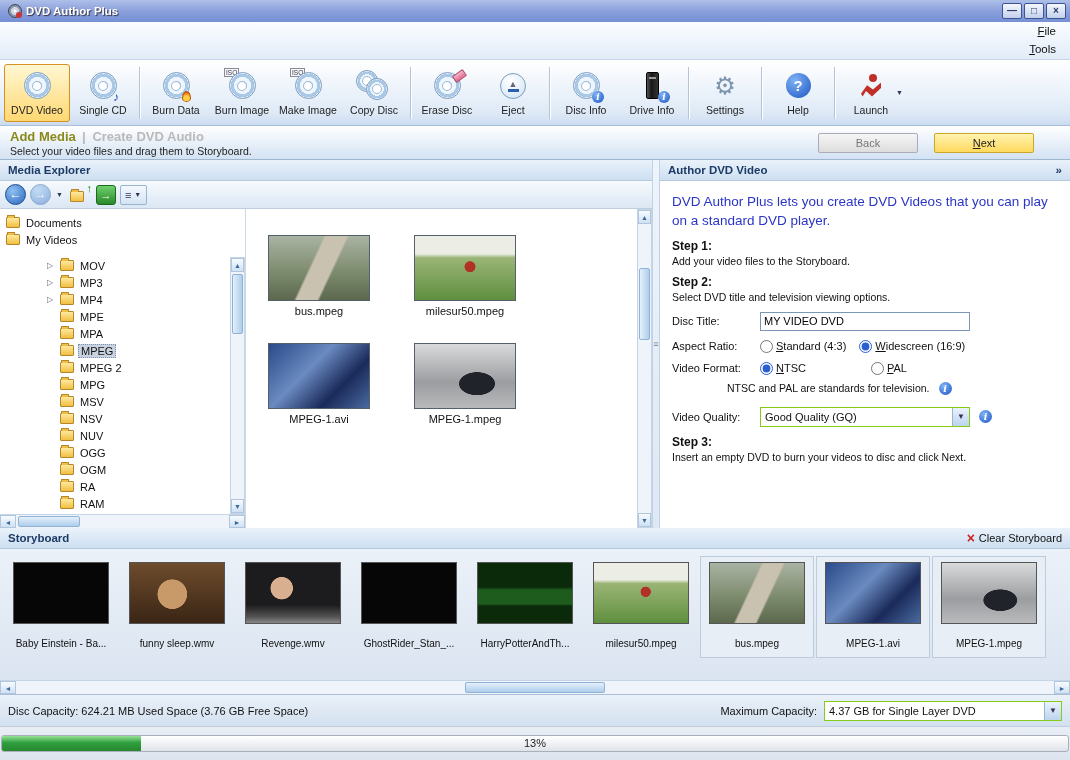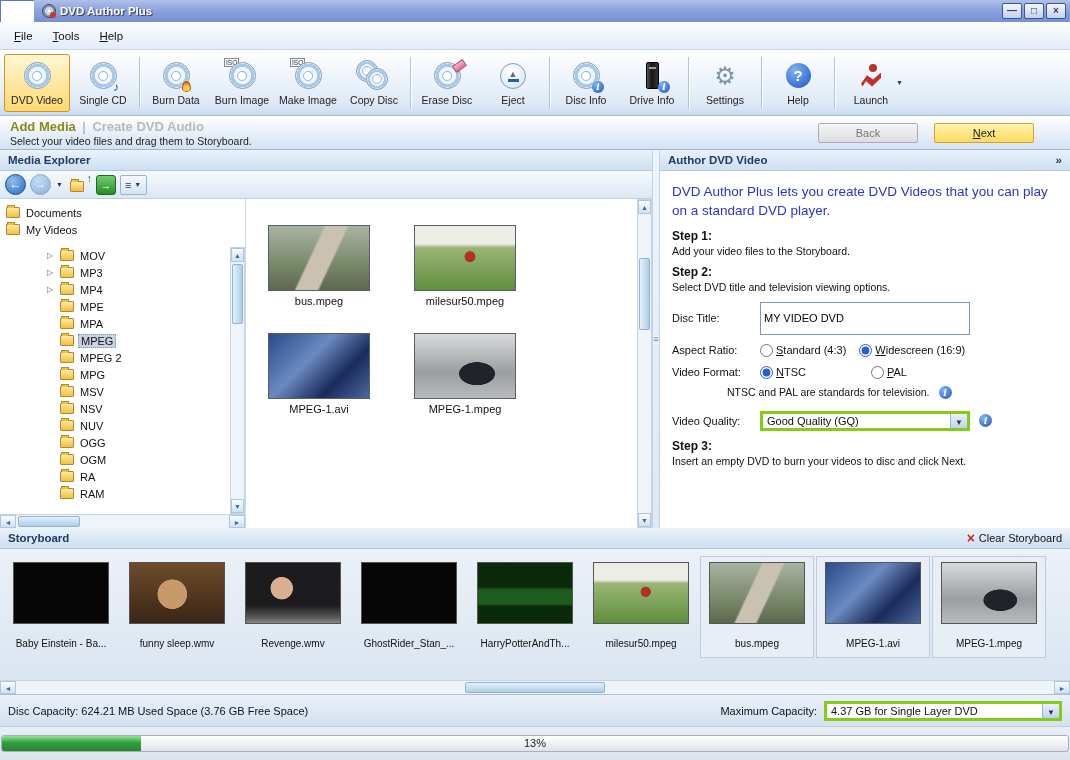--- a/index.html
+++ b/index.html
@@ -6,32 +6,32 @@
   body { font-family: "Liberation Sans", "DejaVu Sans", sans-serif; font-size: 11px; color: #111; }
   .window { width: 1070px; height: 760px; display: flex; flex-direction: column; background: #fff;
             box-shadow: inset 0 0 0 1px #5a78c0; overflow: hidden; }
 
   
   .ak { display: inline-block; }
   .ak::first-letter { text-decoration: underline; }
 
   
   .titlebar { height: 22px; background: linear-gradient(180deg,#aebfe8 0%,#8ba0dc 50%,#7590d4 100%);
-              display: flex; align-items: center; padding: 2px 4px; flex-shrink: 0; margin-left: 34px; }
+              display: flex; align-items: center; padding: 2px 4px; flex-shrink: 0; }
   .app-disc { width: 14px; height: 14px; border-radius: 50%; border: 1px solid #445;
               background: radial-gradient(circle,#fff 0 15%,#cdd4e2 20% 45%,#8694ac 50% 100%); position: relative; margin: 0 4px; }
   .app-disc::before { content:''; position:absolute; right:-1px; bottom:-1px; width:6px; height:6px; border-radius:50%; background:#c33; }
   .titlebar .title { color: #fff; font-weight: bold; font-size: 11.5px; text-shadow: 1px 1px 1px #334; flex: 1; }
   .winbtn { width: 20px; height: 16px; margin-left: 2px; border: 1px solid #3c5494; border-radius: 2px;
             background: linear-gradient(#f4f7fd,#c3d0ea); color: #2a3a6a; font-size: 10px; line-height: 14px;
             text-align: center; font-weight: bold; }
 
   
-  .menubar { height: 28px; background: linear-gradient(#fbfdff,#e2ecf8); border-bottom: 1px solid #c5d6e8;
-             display: flex; align-items: center; padding: 0 4px; flex-shrink: 0; }
+  .menubar { height: 38px; background: linear-gradient(#fbfdff,#e2ecf8); border-bottom: 1px solid #c5d6e8;
+             display: flex; align-items: flex-end; padding: 0 4px; flex-shrink: 0; flex-direction: column; }
   .menu-item { padding: 3px 10px; font-size: 11.5px; }
 
   
   .toolbar { height: 66px; background: linear-gradient(#ffffff,#dfeaf7 80%,#ccdcf0); border-bottom: 1px solid #a8bdd6;
              display: flex; align-items: center; padding: 0 4px; flex-shrink: 0; }
   .tbtn { width: 66px; height: 58px; margin: 0 0; border: 1px solid transparent; border-radius: 3px;
           display: flex; flex-direction: column; align-items: center; justify-content: center; gap: 2px; position: relative; }
   .tbtn.sel { background: linear-gradient(#fff7d2,#ffd873); border: 1px solid #d89020; }
   .tlabel { font-size: 10.5px; color: #222; white-space: nowrap; }
   .tsep { width: 1px; height: 52px; background: #b4c4d8; margin: 0 3px; box-shadow: 1px 0 0 #fff; flex-shrink: 0; }
@@ -170,25 +170,25 @@
 
   
   .author .panel-header { justify-content: space-between; }
   .chevrons { font-weight: bold; color: #1d3b66; }
   .author-content { padding: 8px 12px; overflow: hidden; }
   .intro { color: #2b35c8; font-size: 13.5px; line-height: 1.4; margin: 4px 0 8px; }
   .step-title { font-weight: bold; font-size: 12px; margin-top: 8px; }
   .step-text { font-size: 10.5px; margin-top: 2px; }
   .form-row { display: flex; align-items: center; margin-top: 9px; font-size: 11px; }
   .flabel { width: 88px; flex-shrink: 0; }
-  .disc-input { width: 210px; height: 33px; border: 1px solid #7a96b8; font-size: 11px; padding: 0 3px; font-family: inherit; }
+  .disc-input { width: 210px; height: 19px; border: 1px solid #7a96b8; font-size: 11px; padding: 0 3px; font-family: inherit; }
   .radio { display: flex; align-items: center; gap: 3px; margin-right: 13px; }
   input[type=radio] { width: 13px; height: 13px; accent-color: #2a5fd0; margin: 0; }
   .note-row { display: flex; align-items: center; margin: 7px 0 0 55px; font-size: 10.5px; }
-  .combo { width: 210px; height: 20px; border: 3px solid #84cc16; background: #fff; display: inline-flex;
+  .combo { width: 210px; height: 20px; border: 1px solid #84cc16; background: #fff; display: inline-flex;
            align-items: center; justify-content: space-between; padding-left: 4px; font-size: 11px; }
   .combo-btn { width: 17px; align-self: stretch; background: linear-gradient(#eaf2fc,#bcd4ee); border-left: 1px solid #9ab4d0;
                text-align: center; font-size: 8px; color: #335; line-height: 18px; }
   .info-icon { width: 13px; height: 13px; border-radius: 50%; background: radial-gradient(circle at 35% 30%,#7fb2f4,#1c55c4);
                color: #fff; font-size: 9.5px; font-style: italic; font-weight: bold; display: inline-flex; align-items: center;
                justify-content: center; margin-left: 9px; flex-shrink: 0; font-family: "DejaVu Serif", serif; }
 
   
   .storyboard { height: 166px; display: flex; flex-direction: column; background: linear-gradient(#eef3f9,#d9e3f0); flex-shrink: 0; }
   .sb-header { justify-content: space-between; }

